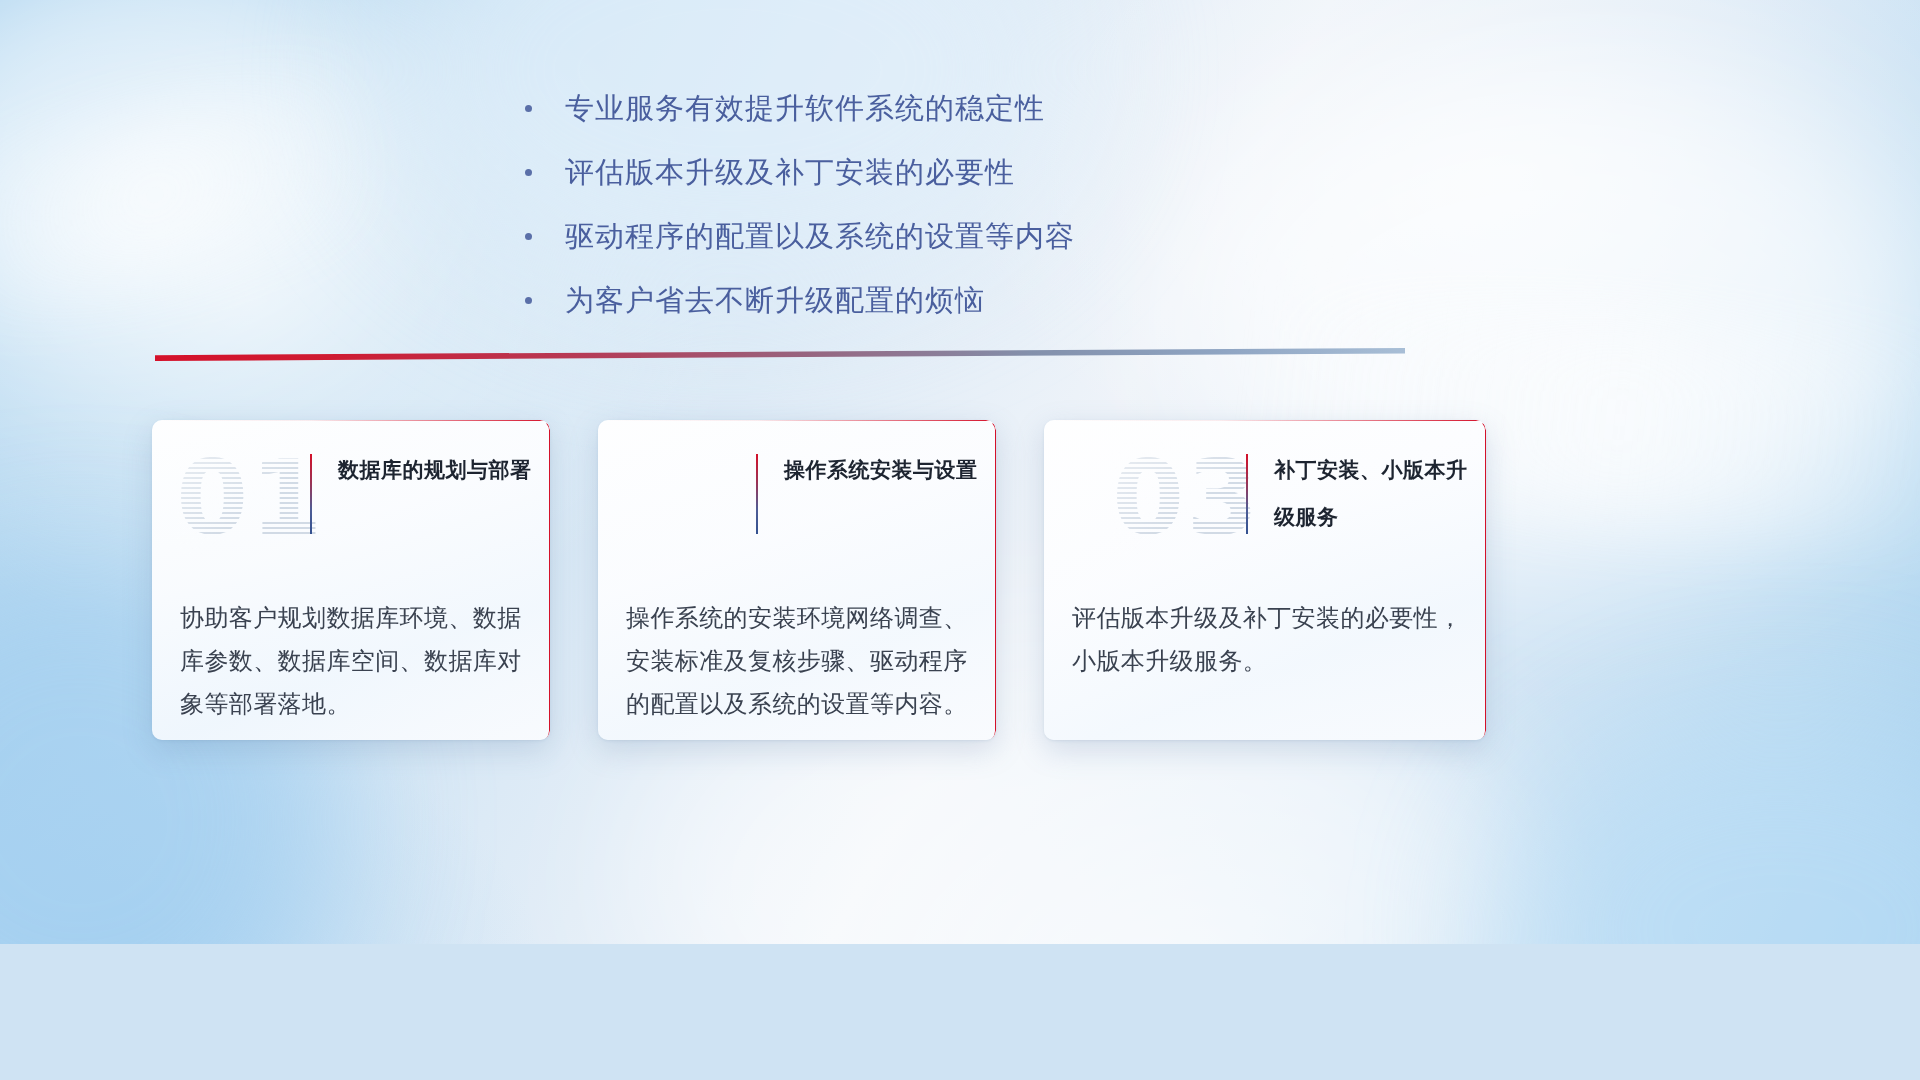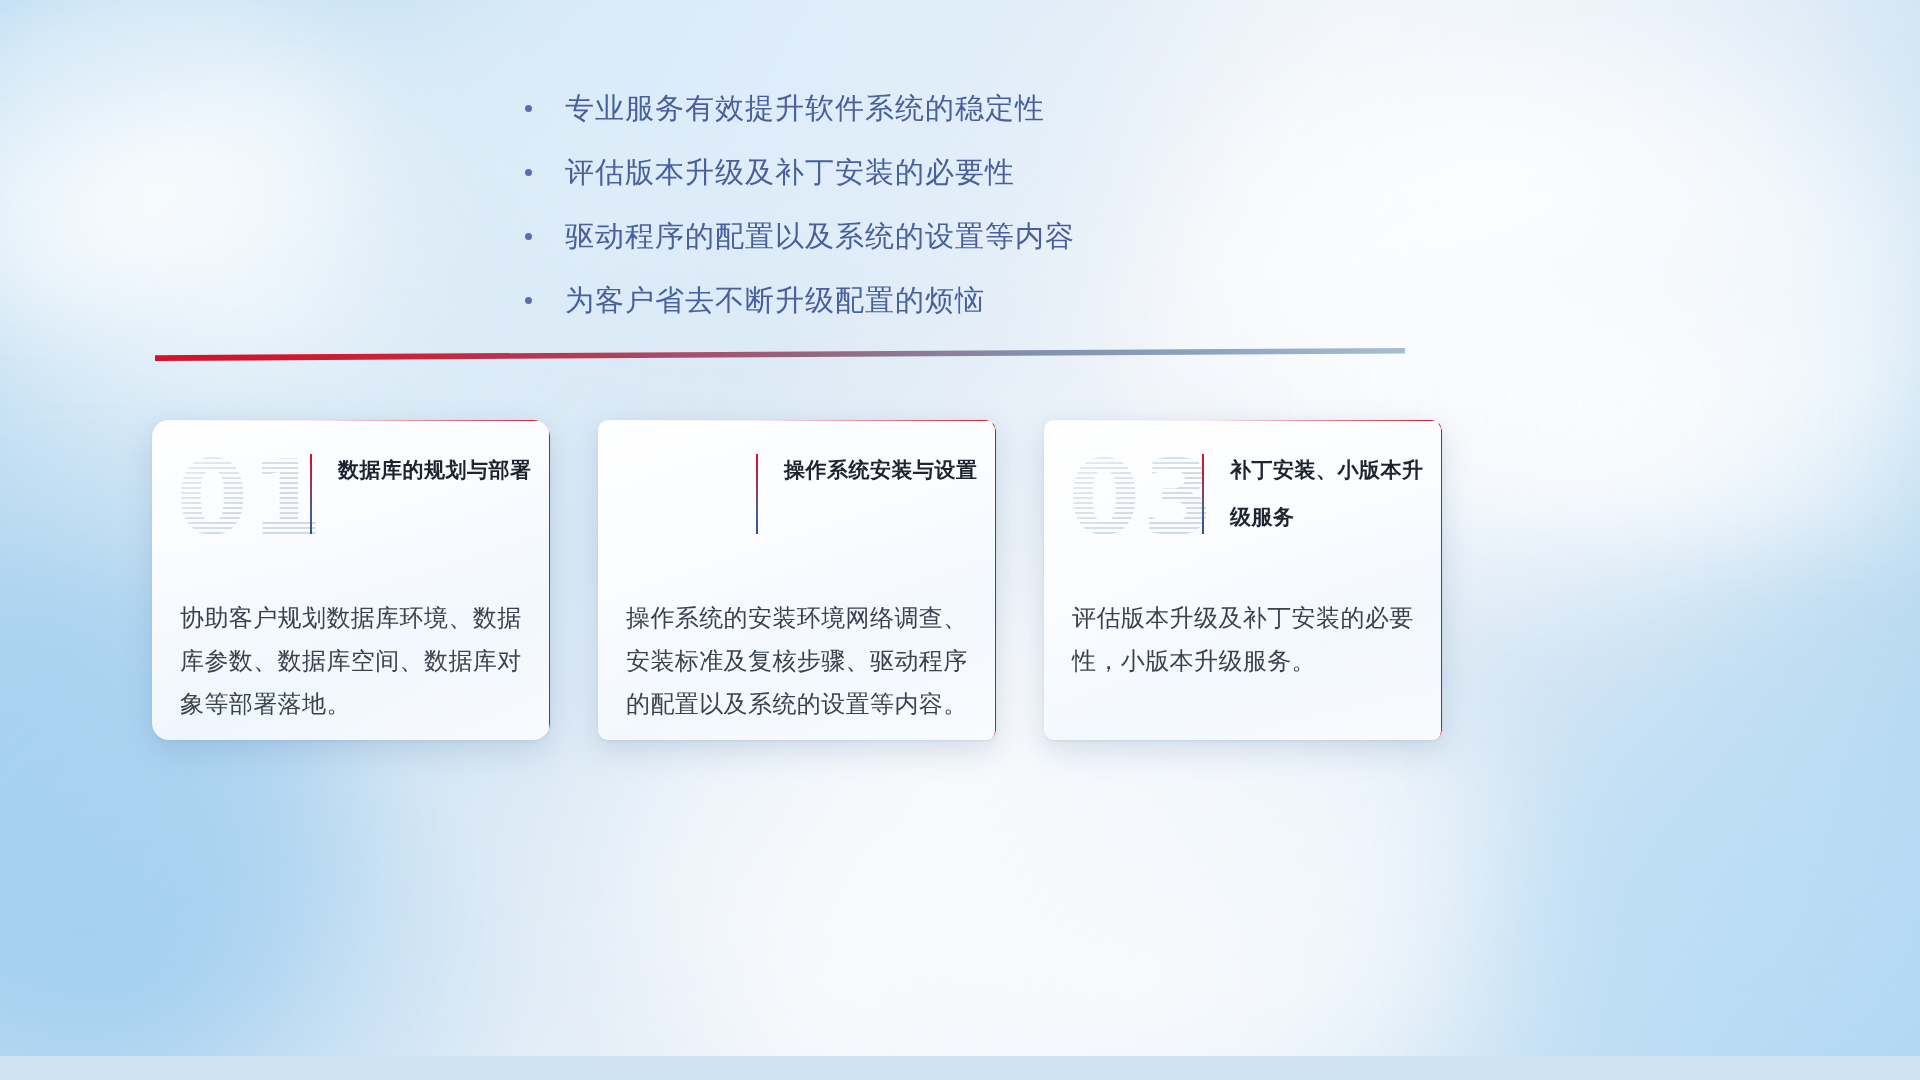--- a/index.html
+++ b/index.html
@@ -3,21 +3,21 @@
 <meta charset="utf-8">
 <title>Service Overview Slide</title>
 <style>
   html,body{margin:0;padding:0;}
   body{
     width:1920px;height:1080px;overflow:hidden;
     font-family:"Liberation Sans","DejaVu Sans",sans-serif;
     background:#cfe3f3;
   }
   #slide{
-    position:relative;width:1920px;height:1056px;overflow:hidden;
+    position:relative;width:1920px;height:944px;overflow:hidden;
     background:
       radial-gradient(820px 540px at 250px 300px, rgba(255,255,255,.55) 0%, rgba(255,255,255,0) 62%),
       radial-gradient(900px 600px at 1500px 180px, rgba(255,255,255,.60) 0%, rgba(255,255,255,0) 60%),
       radial-gradient(760px 520px at 1150px 980px, rgba(255,255,255,.50) 0%, rgba(255,255,255,0) 64%),
       radial-gradient(620px 420px at 120px 980px, rgba(176,214,242,.75) 0%, rgba(176,214,242,0) 68%),
       linear-gradient(118deg,#a9d2ef 0%,#bfddf2 16%,#dceaf6 38%,#eef3f9 55%,#dbe9f6 72%,#bcdcf2 90%,#a9d2ef 100%);
   }
   
   .blob{position:absolute;border-radius:50%;filter:blur(70px);pointer-events:none;}
   .b1{left:-120px;top:-60px;width:520px;height:420px;background:rgba(255,255,255,.55);}
@@ -62,23 +62,23 @@
   .card-accent{
     position:absolute;right:0;top:0;width:100%;height:100%;border-radius:10px;
     pointer-events:none;
     border-top:1.6px solid transparent;border-right:1.6px solid #d4112a;
     -webkit-mask:linear-gradient(#fff 0 0);
   }
   .card-accent::before{
     content:"";position:absolute;left:0;right:-1.6px;top:-1.6px;height:1.6px;
     background:linear-gradient(90deg,rgba(212,17,42,0) 0%,rgba(212,17,42,.08) 40%,rgba(212,17,42,.55) 72%,#d4112a 100%);
   }
-  #card1{left:152px;border-radius:17px;}
+  #card1{left:152px;}
   #card2{left:598px;}
-  #card3{left:1044px;}
+  #card3{left:1044px;padding-left:44px;}
 
   .card-head{position:relative;height:172px;}
   .watermark{
     position:absolute;left:24px;top:22px;width:160px;height:112px;
     font-size:104px;font-weight:700;letter-spacing:2px;line-height:112px;
     color:#8fa4bd;opacity:.38;
     -webkit-mask-image:repeating-linear-gradient(180deg,#000 0px,#000 2px,transparent 2px,transparent 5px);
     mask-image:repeating-linear-gradient(180deg,#000 0px,#000 2px,transparent 2px,transparent 5px);
     font-family:"DejaVu Sans",sans-serif;
     user-select:none;

